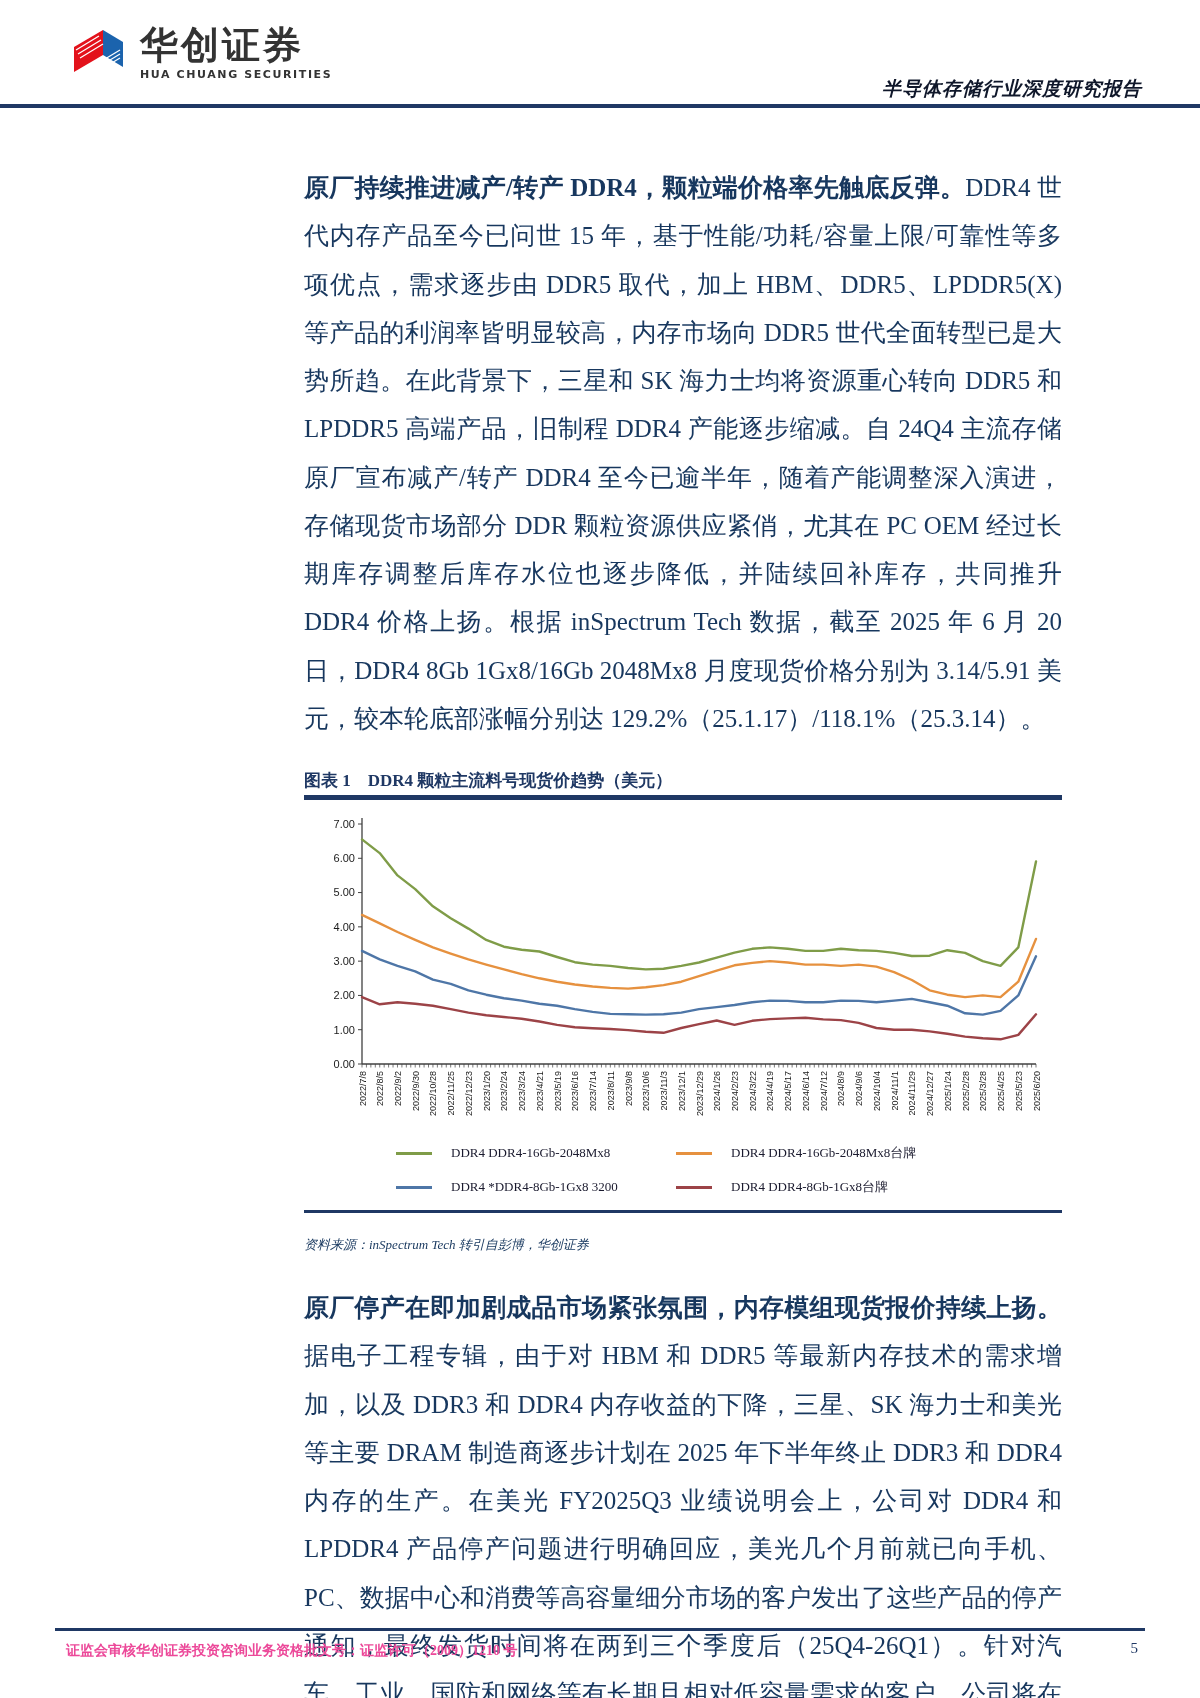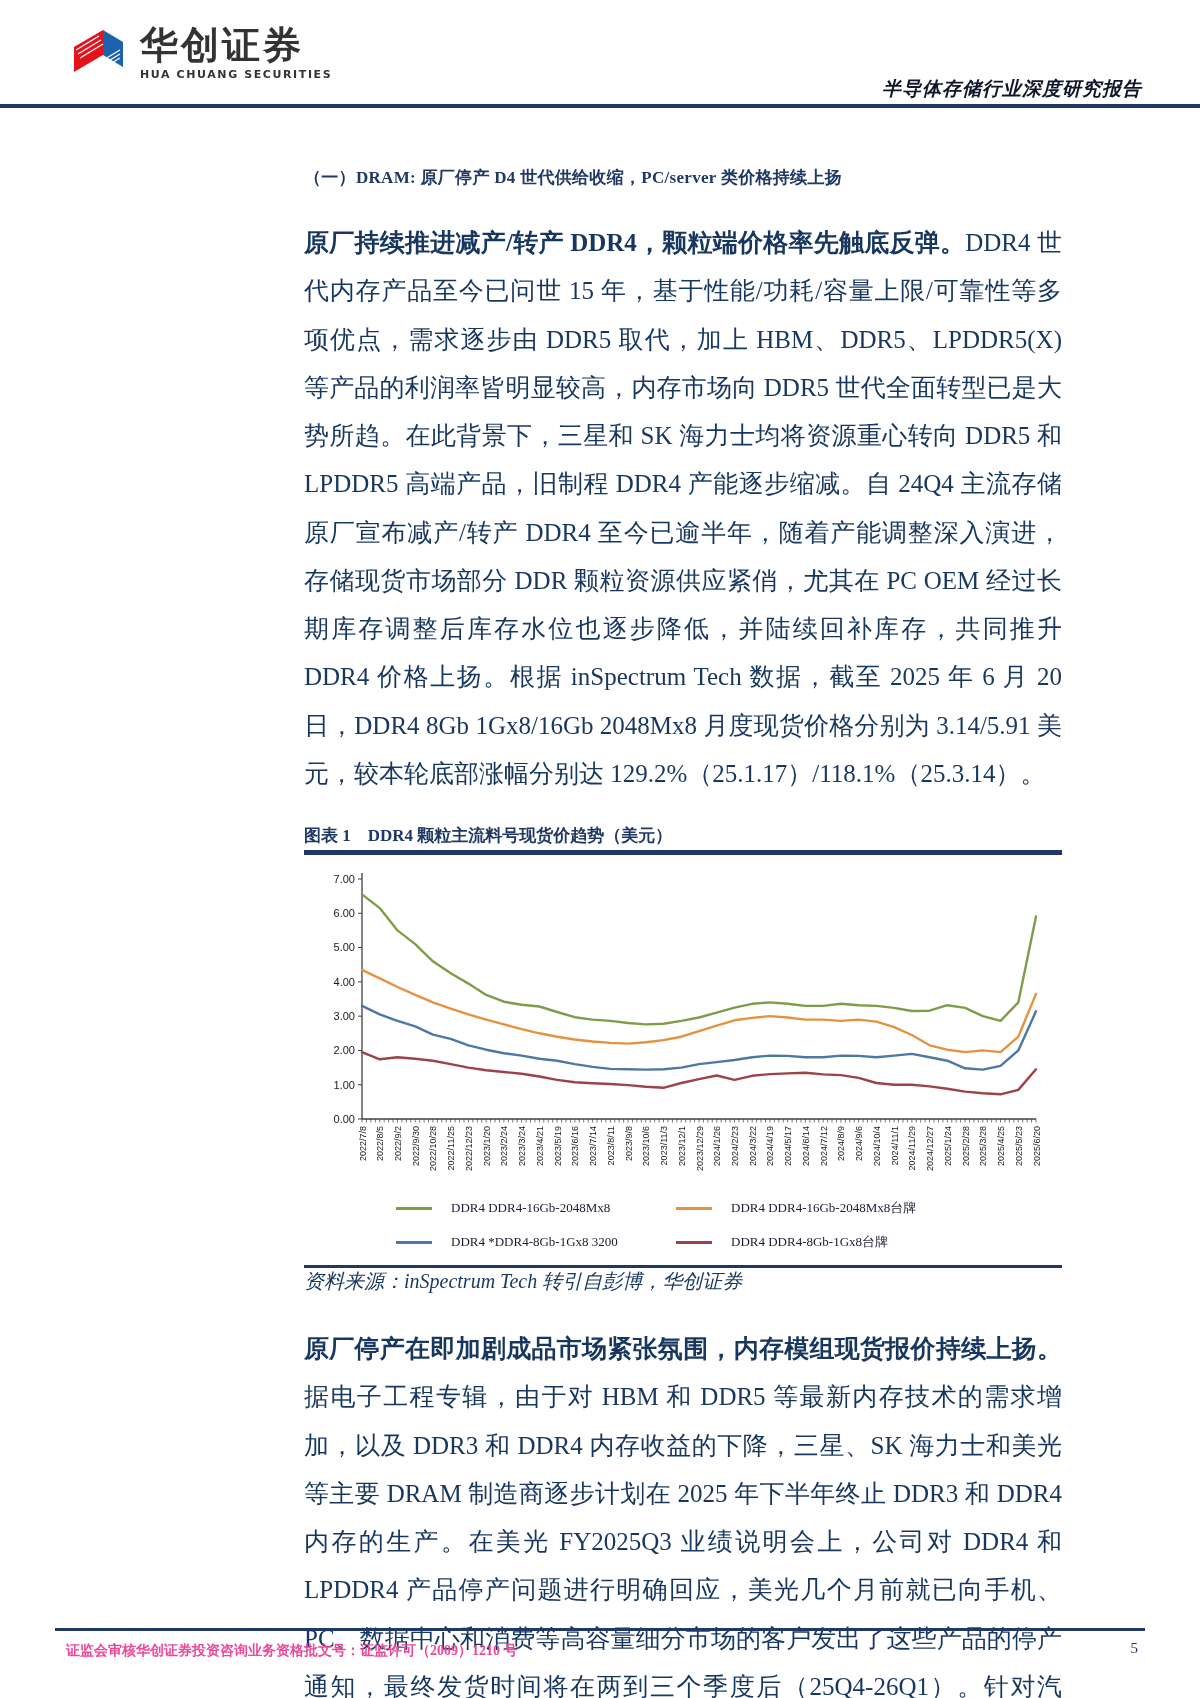--- a/index.html
+++ b/index.html
@@ -23,21 +23,21 @@
   .para b{color:#17375e;}
   
   .figure{margin-top:26px;}
   .figure-title{font-size:17px;font-weight:bold;color:#1f3864;padding-bottom:3px;border-bottom:5px solid #1f3864;}
   .chart-wrap{padding:10px 0 0 6px;}
   svg text{font-family:"Liberation Sans","DejaVu Sans",sans-serif;}
   .chart-legend{display:grid;grid-template-columns:280px 300px;justify-content:center;row-gap:16px;margin:4px 0 14px 0;}
   .legend-item{display:flex;align-items:center;gap:19px;}
   .legend-swatch{display:inline-block;width:36px;height:3px;}
   .legend-label{font-size:13px;color:#1a1a2e;}
-  .figure-source{border-top:3px solid #1f3864;padding-top:0;font-size:20px;font-style:italic;color:#17375e;}
+  .figure-source{border-top:3px solid #1f3864;padding-top:23px;font-size:13px;font-style:italic;color:#17375e;}
   
   .footer-rule{position:absolute;left:55px;width:1090px;top:1628px;height:3px;background:#1f3864;}
   .footer-license{position:absolute;left:66px;top:1642px;font-size:14px;color:#ec4899;font-weight:bold;}
   .page-number{position:absolute;right:62px;top:1640px;font-size:15px;color:#1f3864;}
 </style>
 </head>
 <body>
 
 <div class="page-header">
   <div class="logo">
@@ -56,21 +56,20 @@
     <span class="logo-text">
       <span class="logo-cn">华创证券</span>
       <span class="logo-en">HUA CHUANG SECURITIES</span>
     </span>
   </div>
   <div class="report-title">半导体存储行业深度研究报告</div>
 </div>
 <div class="header-rule"></div>
 
 <div class="content">
-  <div class="h2">（一）DRAM: 原厂停产 D4 世代供给收缩，PC/server 类价格持续上扬</div>
 
   <p class="para"><b>原厂持续推进减产/转产 DDR4，颗粒端价格率先触底反弹。</b><span>DDR4 世代内存产品至今已问世 15 年，基于性能/功耗/容量上限/可靠性等多项优点，需求逐步由 DDR5 取代，加上 HBM、DDR5、LPDDR5(X)等产品的利润率皆明显较高，内存市场向 DDR5 世代全面转型已是大势所趋。在此背景下，三星和 SK 海力士均将资源重心转向 DDR5 和 LPDDR5 高端产品，旧制程 DDR4 产能逐步缩减。自 24Q4 主流存储原厂宣布减产/转产 DDR4 至今已逾半年，随着产能调整深入演进，存储现货市场部分 DDR 颗粒资源供应紧俏，尤其在 PC OEM 经过长期库存调整后库存水位也逐步降低，并陆续回补库存，共同推升 DDR4 价格上扬。根据 inSpectrum Tech 数据，截至 2025 年 6 月 20 日，DDR4 8Gb 1Gx8/16Gb 2048Mx8 月度现货价格分别为 3.14/5.91 美元，较本轮底部涨幅分别达 129.2%（25.1.17）/118.1%（25.3.14）。</span></p>
 
   <div class="figure">
     <div class="figure-title">图表 1　DDR4 颗粒主流料号现货价趋势（美元）</div>
     <div class="chart-wrap">
       <svg viewBox="0 0 742 326" width="742" height="326">
           <line x1="52" y1="8" x2="52" y2="254" stroke="#404040" stroke-width="1.3"></line>
           <line x1="52" y1="254" x2="726" y2="254" stroke="#404040" stroke-width="1.3"></line>
           <line x1="48" y1="254" x2="52" y2="254" stroke="#404040" stroke-width="1"></line>

